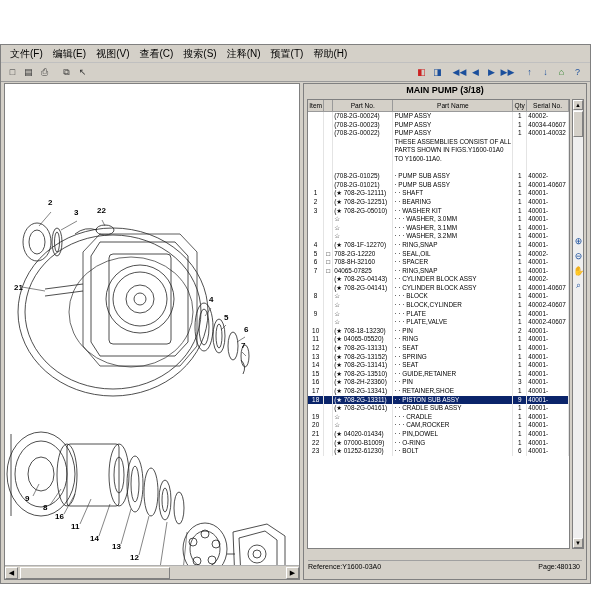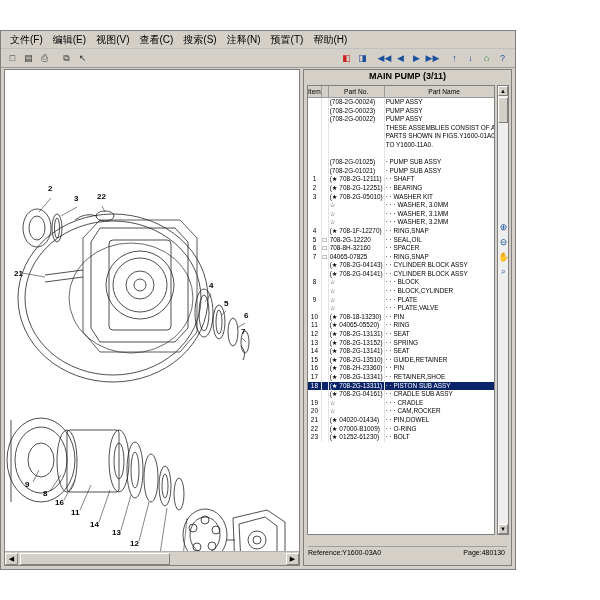--- a/index.html
+++ b/index.html
@@ -1,17 +1,17 @@
 <!DOCTYPE html>
 <html><head>
 <meta charset="utf-8">
 <style>
   html,body{margin:0;padding:0;}
   body{width:600px;height:600px;background:#ffffff;font-family:"Liberation Sans",sans-serif;font-size:9px;color:#000;}
-  #app{position:absolute;left:0;top:30px;width:516px;height:540px;background:#d4d0c8;border:1px solid #808080;box-sizing:border-box;}
+  #app{position:absolute;left:0;top:44px;width:591px;height:540px;background:#d4d0c8;border:1px solid #808080;box-sizing:border-box;}
   
   .menubar{height:17px;background:#d4d0c8;display:flex;align-items:center;padding-left:4px;border-bottom:1px solid #c0c0c0;}
   .menubar .mi{font-size:10px;padding:1px 5px;white-space:nowrap;}
   
   .toolbar{height:18px;background:#d4d0c8;display:flex;align-items:center;padding-left:4px;border-bottom:1px solid #9a9a9a;position:relative;}
   .tbtn{width:15px;height:15px;margin-right:1px;display:flex;align-items:center;justify-content:center;font-size:9px;color:#333;}
   .tbtn.sep{width:5px;}
   .tb-right{position:absolute;right:4px;top:1px;display:flex;align-items:center;}
   .blue{color:#1b4f9c;}
   .red{color:#cc2222;}
@@ -200,21 +200,21 @@
 
       </div>
       <div class="hscroll">
         <span class="hsbtn">◀</span>
         <span class="hsthumb" style="width:150px;margin-left:2px;"></span>
         <span class="hsbtn" style="margin-left:auto;">▶</span>
       </div>
     </div>
 
     <div class="rightpane">
-      <div class="rp-title">MAIN PUMP (3/11)</div>
+      <div class="rp-title">MAIN PUMP (3/18)</div>
 
       <div class="tblwrap">
         <table>
           <thead>
             <tr>
               <th style="width:16px;">Item</th>
               <th style="width:8px;"></th>
               <th style="width:62px;">Part No.</th>
               <th>Part Name</th>
               <th style="width:14px;">Qty</th>

